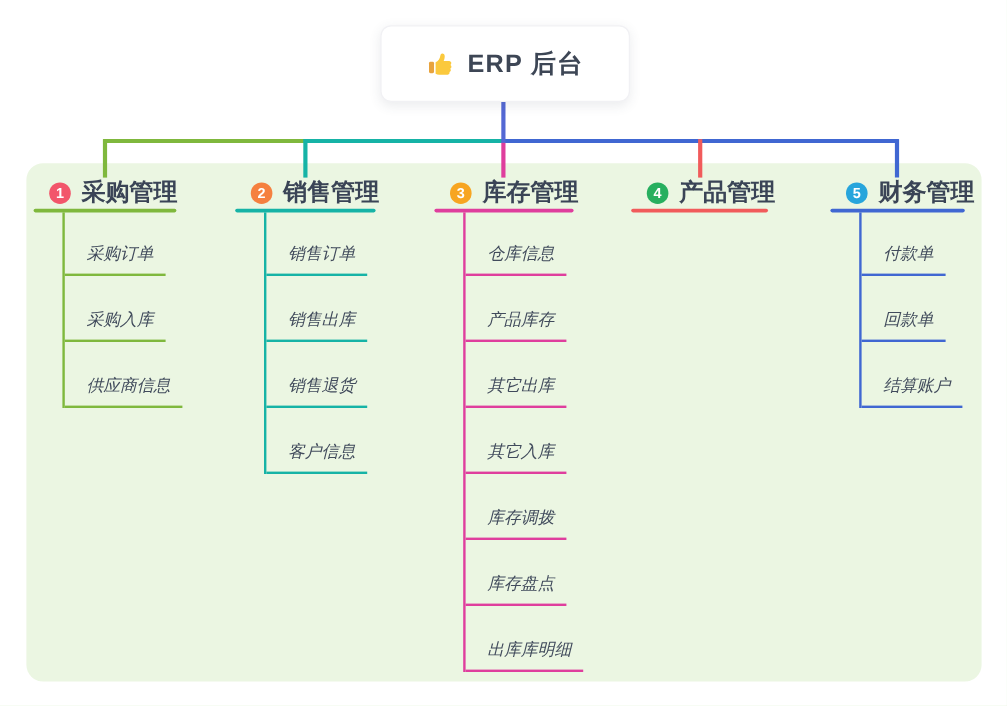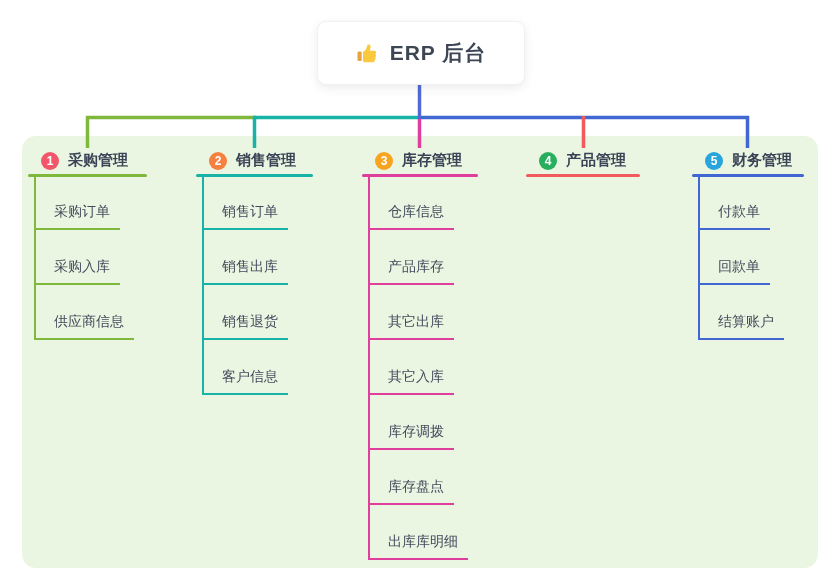--- a/index.html
+++ b/index.html
@@ -29,23 +29,23 @@
   .root-title{font-size:21px;font-weight:600;color:#3d4655;letter-spacing:1px;}
   .thumb{display:flex;align-items:center;}
 
   
   .branch{position:absolute;top:148px;}
   .bhead{display:flex;align-items:center;gap:9px;height:25px;padding-left:13px;white-space:nowrap;}
   .badge{
     width:18px;height:18px;border-radius:50%;flex:0 0 18px;
     color:#fff;font-size:12px;font-weight:bold;line-height:18px;text-align:center;
   }
-  .blabel{font-size:15px;font-weight:600;color:#3a4456;}
+  .blabel{font-size:20px;font-weight:600;color:#3a4456;}
   .bline{height:3px;border-radius:2px;margin-top:1px;}
-  .children{margin-left:6px;border-left:2px solid;}
+  .children{margin-left:24px;border-left:2px solid;font-style:italic;}
   .child{
     height:55px;width:max-content;box-sizing:border-box;
     border-bottom:2px solid;display:flex;align-items:flex-end;
     padding:0 10px 7px 18px;white-space:nowrap;
   }
   .child:first-child{height:53px;}
   .child span{font-size:14px;color:#414b5c;}
 </style>
 </head>
 <body>

